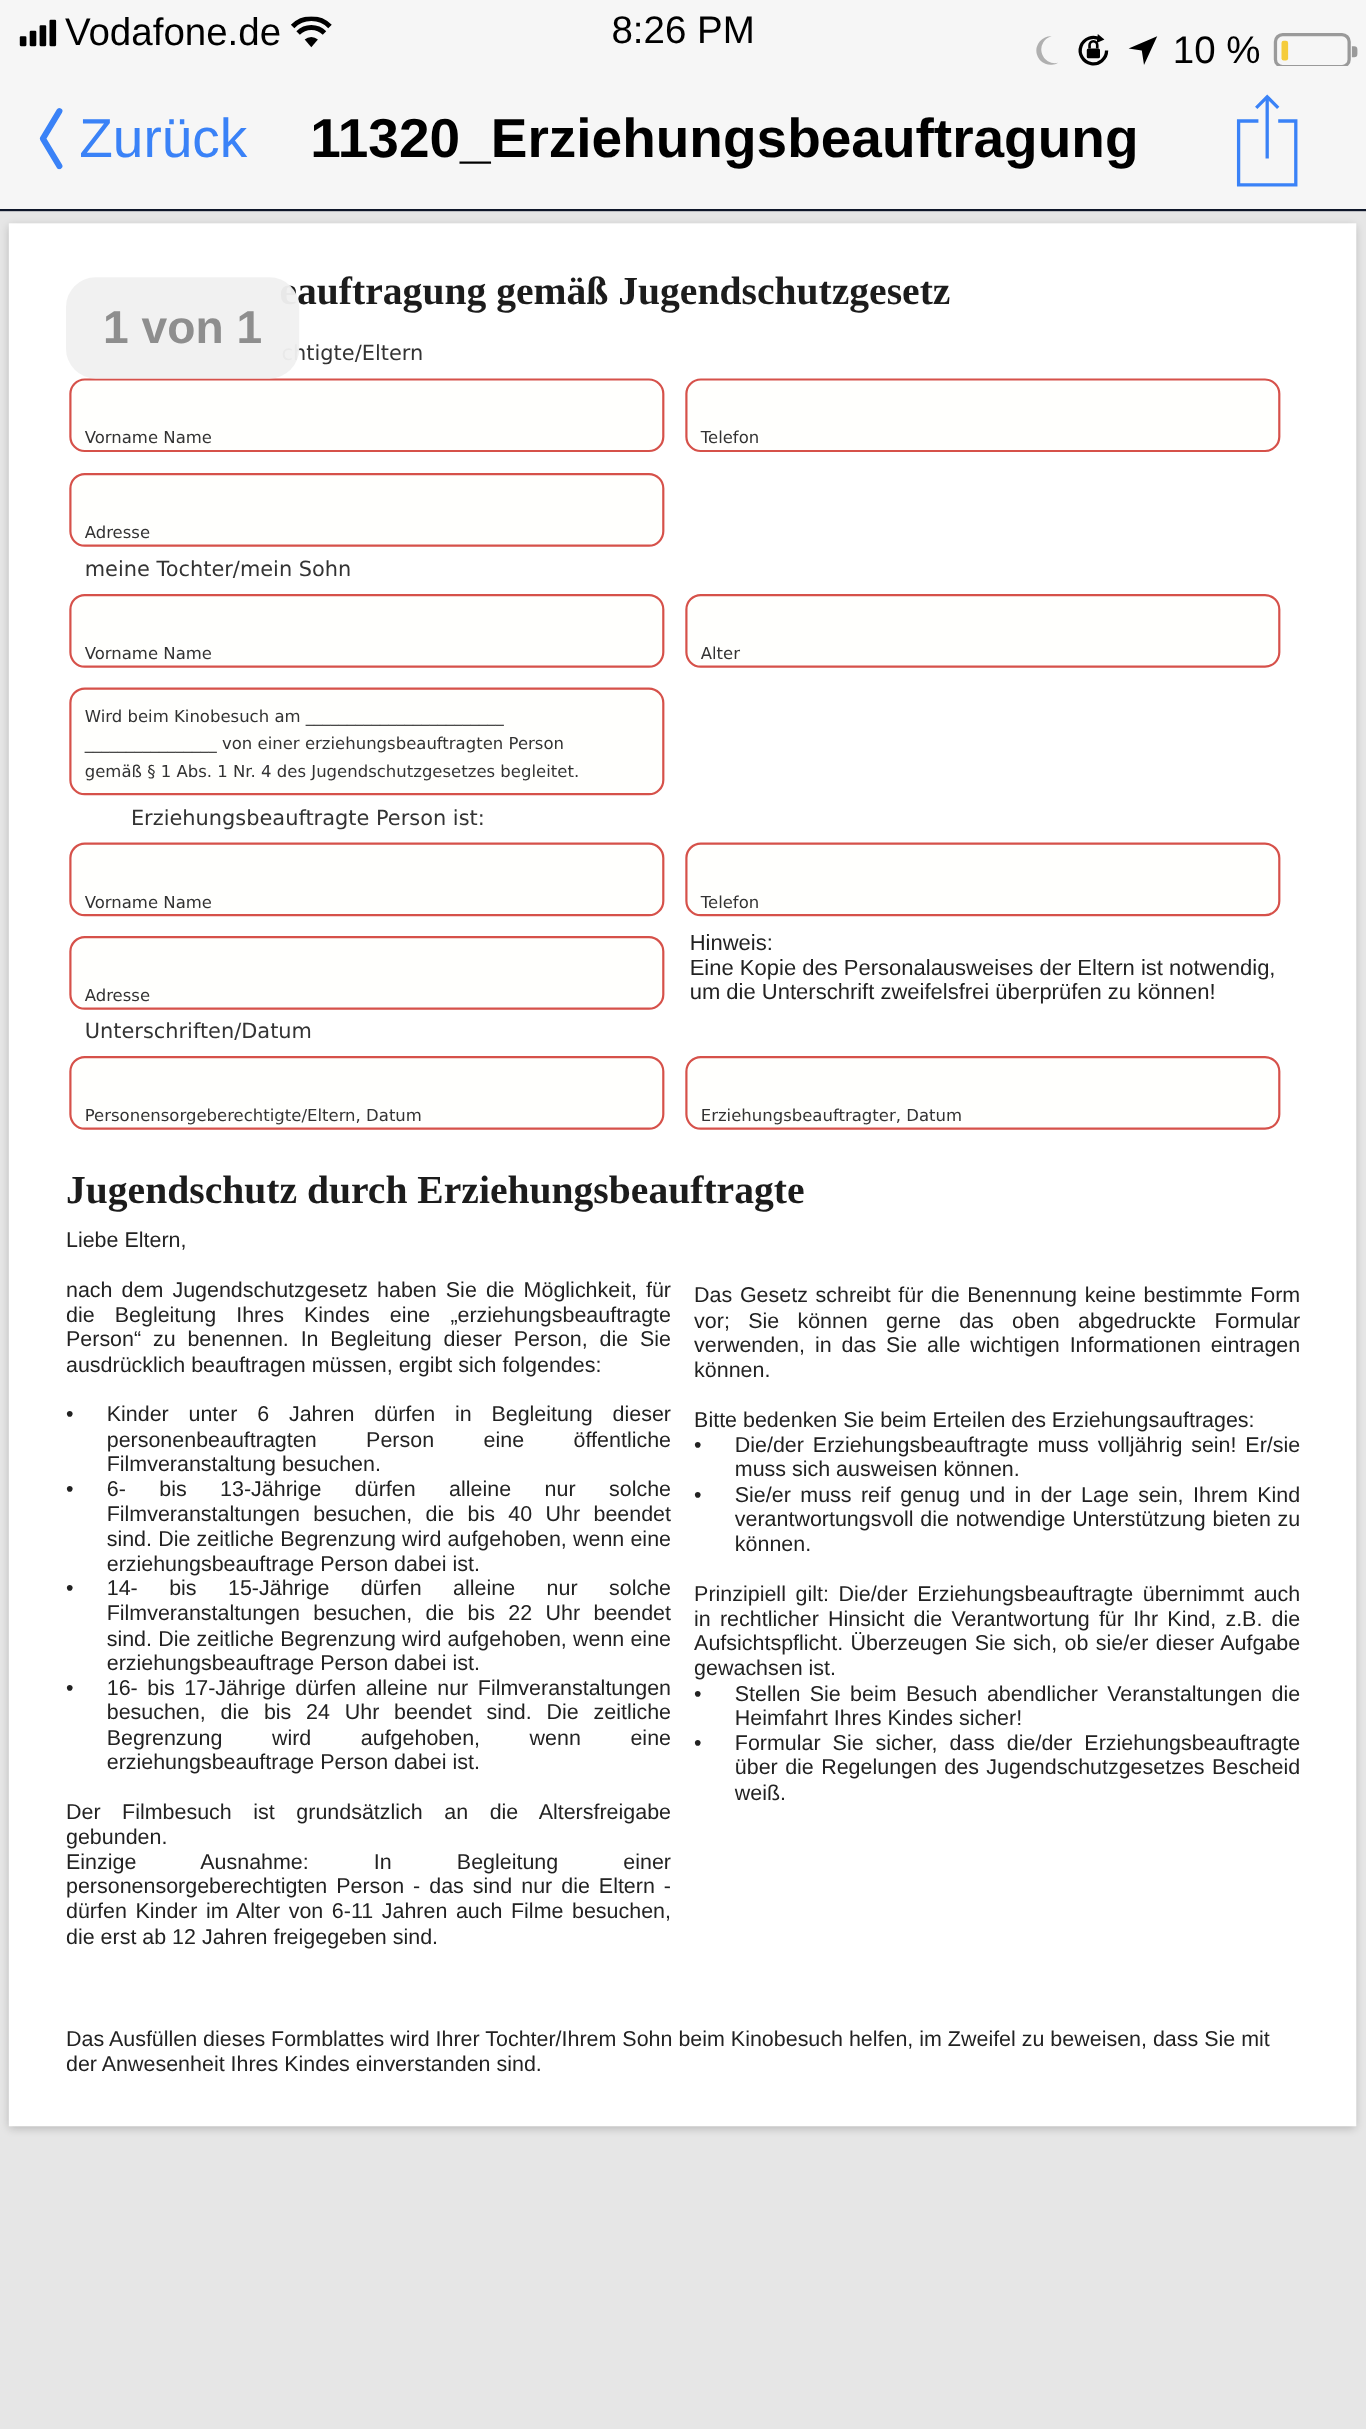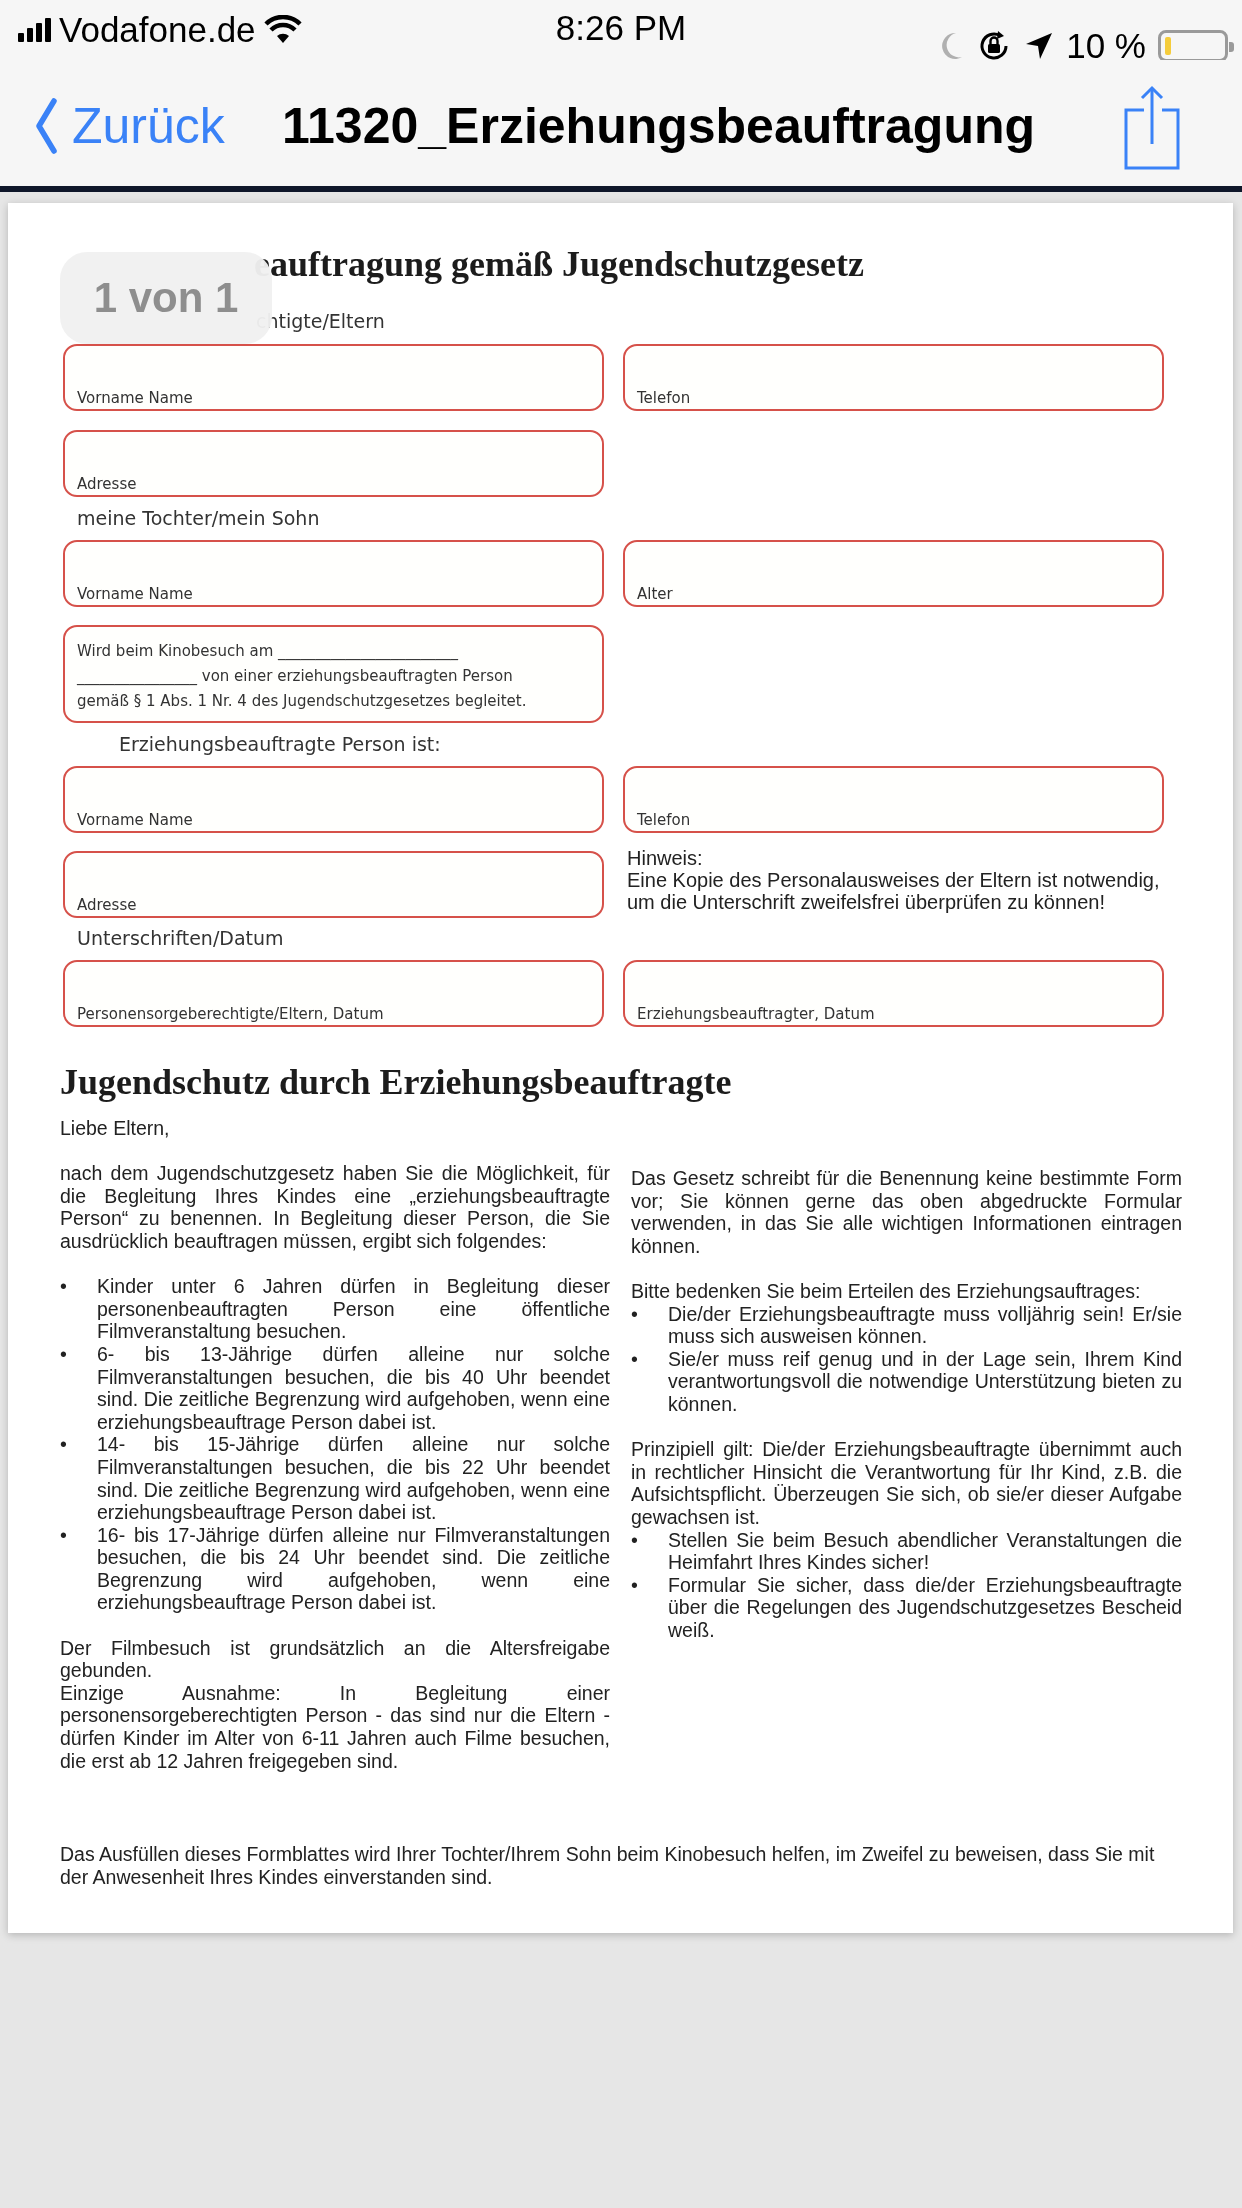--- a/index.html
+++ b/index.html
@@ -11,21 +11,21 @@
   .sb-left { position: absolute; left: 18px; top: 8px; height: 44px; display: flex; align-items: center; gap: 8px; font-size: 35px; color: #000; }
   .signal { display: flex; align-items: flex-end; gap: 3px; height: 24px; }
   .signal span { display: block; width: 6px; background: #000; border-radius: 1px; }
   .sb-time { position: absolute; left: 0; width: 1242px; top: 8px; text-align: center; font-size: 35px; color: #000; pointer-events: none; }
   .sb-right { position: absolute; right: 14px; top: 0; height: 44px; display: flex; align-items: center; gap: 12px; font-size: 35px; color: #000; margin-top: 24px; }
   .battery { position: relative; width: 70px; height: 32px; border: 3px solid #9a9a9a; border-radius: 8px; }
   .battery .level { position: absolute; left: 4px; top: 4px; bottom: 4px; width: 6px; background: #f5cc3b; border-radius: 2px; }
   .battery .nub { position: absolute; right: -9px; top: 9px; width: 5px; height: 10px; background: #9a9a9a; border-radius: 0 3px 3px 0; }
 
   
-  .navbar { position: absolute; left: 0; top: 60px; width: 1242px; height: 132px; background: #f6f6f6; border-bottom: 6px solid #0f172a; }
+  .navbar { position: absolute; left: 0; top: 60px; width: 1242px; height: 132px; background: #f6f6f6; border-bottom: 2px solid #0f172a; }
   .back-btn { position: absolute; left: 34px; top: 36px; height: 60px; display: flex; align-items: center; gap: 14px; color: #3a82f7; font-size: 50px; cursor: pointer; }
   .nav-title { position: absolute; left: 282px; top: 36px; height: 60px; line-height: 60px; font-size: 50px; font-weight: bold; color: #000; white-space: nowrap; }
   .share-btn { position: absolute; left: 1122px; top: 24px; width: 64px; height: 96px; cursor: pointer; }
 
   
   .page { position: absolute; left: 8px; top: 203px; width: 1225px; height: 1730px; background: #fff; box-shadow: 0 2px 8px rgba(0,0,0,0.22); }
   .doc-h1 { position: absolute; left: 52px; top: 40px; font-family: "Liberation Serif", serif; font-weight: bold; font-size: 36px; color: #1c1c1c; white-space: nowrap; }
   .section-label { position: absolute; font-family: "DejaVu Sans", sans-serif; font-size: 19px; color: #333; white-space: nowrap; }
   .field { position: absolute; border: 2.5px solid #d6514a; border-radius: 14px; background: #fffffd; }
   .field .flabel { position: absolute; left: 12px; bottom: 2px; font-family: "DejaVu Sans", sans-serif; font-size: 15px; color: #333; white-space: nowrap; }

